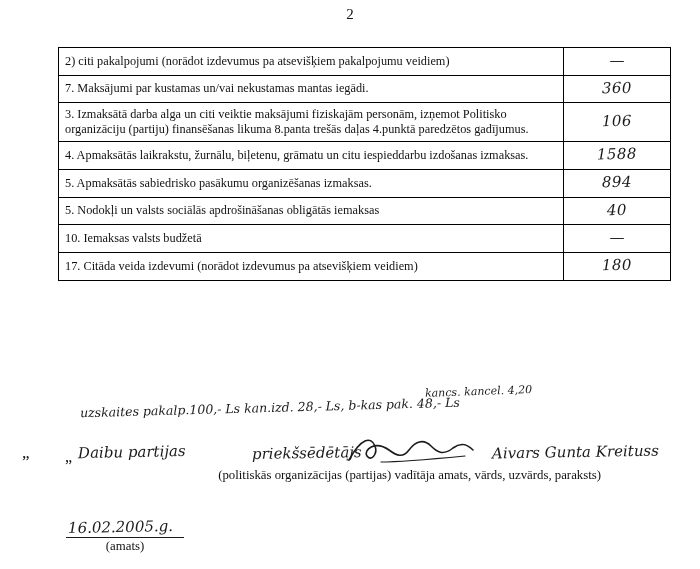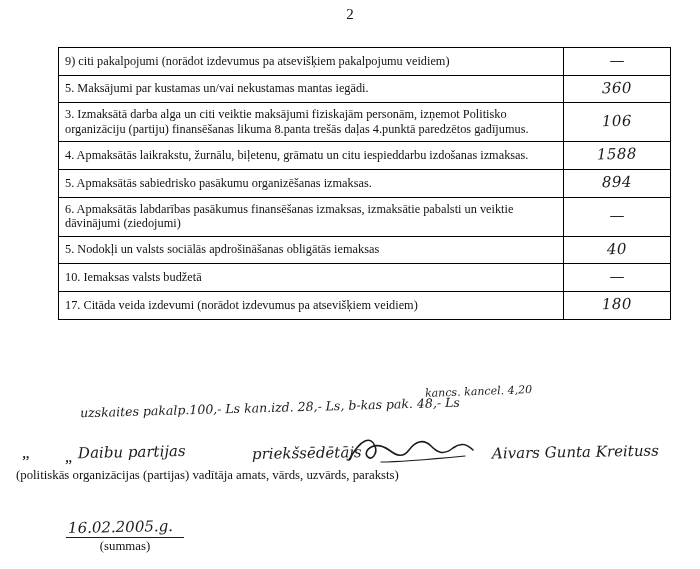--- a/index.html
+++ b/index.html
@@ -140,24 +140,24 @@
     top: 443px;
     font-family: "DejaVu Serif", serif;
     font-style: italic;
     font-size: 15px;
     color: #1b1b1b;
     transform: rotate(-1deg);
     white-space: nowrap;
   }
   .caption-role {
     position: absolute;
-    left: 16px;
+    left: 8px;
     top: 468px;
     width: 593px;
-    text-align: left;
+    text-align: right;
     font-size: 12.8px;
     font-family: "Liberation Serif", serif;
   }
   .date-hand {
     position: absolute;
     left: 68px;
     top: 518px;
     font-family: "DejaVu Serif", serif;
     font-style: italic;
     font-size: 15px;
@@ -186,42 +186,38 @@
 </head>
 <body>
 
 <div class="page">
 
   <div class="page-number">2</div>
 
   <table class="main-table">
     <tbody>
       <tr>
-        <td class="desc">9) citi pakalpojumi (norādot izdevumus pa atsevišķiem pakalpojumu veidiem)</td>
+        <td class="desc">2) citi pakalpojumi (norādot izdevumus pa atsevišķiem pakalpojumu veidiem)</td>
         <td class="amount"><span class="hand dash">—</span></td>
       </tr>
       <tr>
-        <td class="desc">5. Maksājumi par kustamas un/vai nekustamas mantas iegādi.</td>
+        <td class="desc">7. Maksājumi par kustamas un/vai nekustamas mantas iegādi.</td>
         <td class="amount"><span class="hand">360</span></td>
       </tr>
       <tr>
         <td class="desc">3. Izmaksātā darba alga un citi veiktie maksājumi fiziskajām personām, izņemot Politisko organizāciju (partiju) finansēšanas likuma 8.panta trešās daļas 4.punktā paredzētos gadījumus.</td>
         <td class="amount"><span class="hand">106</span></td>
       </tr>
       <tr>
         <td class="desc">4. Apmaksātās laikrakstu, žurnālu, biļetenu, grāmatu un citu iespieddarbu izdošanas izmaksas.</td>
         <td class="amount"><span class="hand">1588</span></td>
       </tr>
       <tr>
         <td class="desc">5. Apmaksātās sabiedrisko pasākumu organizēšanas izmaksas.</td>
         <td class="amount"><span class="hand">894</span></td>
-      </tr>
-      <tr>
-        <td class="desc">6. Apmaksātās labdarības pasākumus finansēšanas izmaksas, izmaksātie pabalsti un veiktie dāvinājumi (ziedojumi)</td>
-        <td class="amount"><span class="hand dash">—</span></td>
       </tr>
       <tr>
         <td class="desc">5. Nodokļi un valsts sociālās apdrošināšanas obligātās iemaksas</td>
         <td class="amount"><span class="hand">40</span></td>
       </tr>
       <tr>
         <td class="desc">10. Iemaksas valsts budžetā</td>
         <td class="amount"><span class="hand dash">—</span></td>
       </tr>
       <tr>
@@ -243,15 +239,15 @@
     <path d="M4 28 C16 6, 26 4, 30 14 C33 22, 26 30, 22 24 C18 18, 30 8, 44 18 C52 24, 58 26, 64 18 C70 10, 78 6, 86 14 C92 20, 98 24, 108 16 C116 10, 122 12, 128 18" fill="none" stroke="#1b1b1b" stroke-width="1.6" stroke-linecap="round"></path>
     <path d="M36 30 C54 30, 78 28, 120 24" fill="none" stroke="#1b1b1b" stroke-width="1.2" stroke-linecap="round"></path>
   </svg>
 
   <div class="name-hand">Aivars Gunta Kreituss</div>
 
   <div class="caption-role">(politiskās organizācijas (partijas) vadītāja amats, vārds, uzvārds, paraksts)</div>
 
   <div class="date-hand">16.02.2005.g.</div>
   <div class="date-underline"></div>
-  <div class="caption-date">(summas)</div>
+  <div class="caption-date">(amats)</div>
 
 </div>
 
 </body></html>

